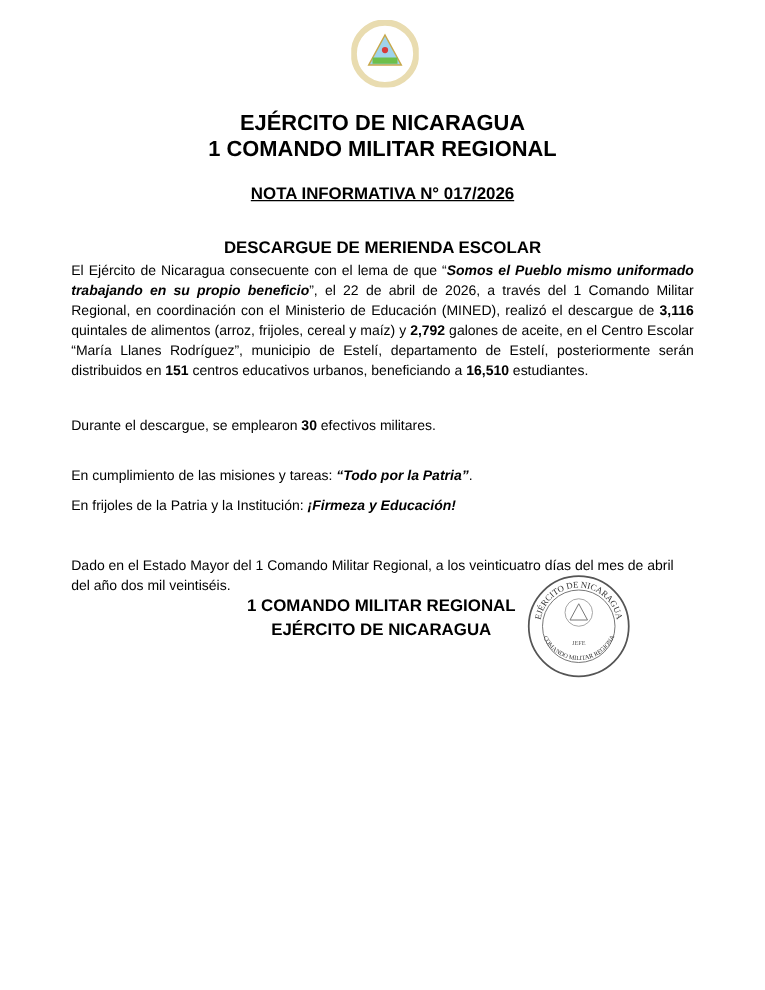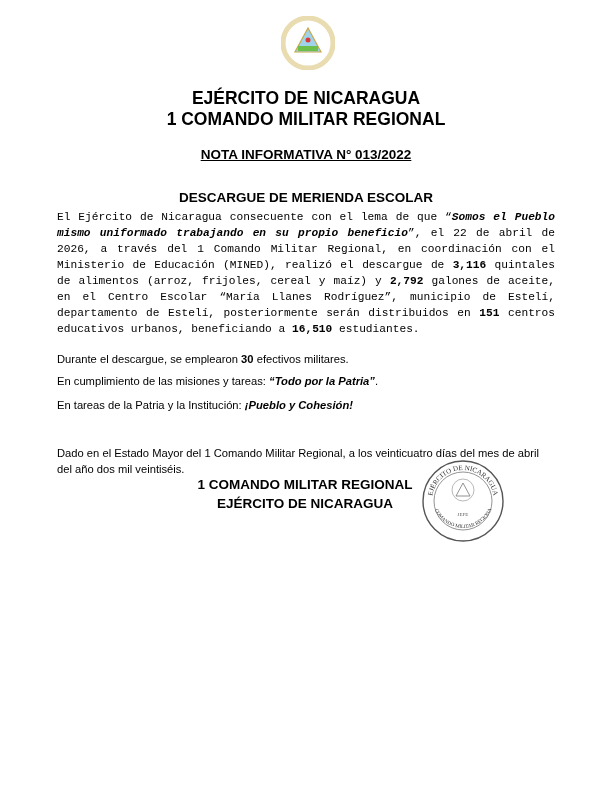--- a/index.html
+++ b/index.html
@@ -19,37 +19,37 @@
 <svg class="emblem" viewBox="0 0 54 54">
   <circle cx="27" cy="27" r="25" fill="none" stroke="#e9dcb0" stroke-width="5"></circle>
   <polygon points="27,12 40,36 14,36" fill="#9fd3ec" stroke="#c8a84a" stroke-width="1.2"></polygon>
   <rect x="17" y="30" width="20" height="5" fill="#6cbf4a"></rect>
   <circle cx="27" cy="24" r="2.5" fill="#d83a3a"></circle>
 </svg>
 
 <div class="h1" style="top:88px;">EJÉRCITO DE NICARAGUA</div>
 <div class="h1" style="top:109px;">1 COMANDO MILITAR REGIONAL</div>
 
-<div class="h2" style="top:147px;text-decoration:underline;">NOTA INFORMATIVA N° 013/2022</div>
+<div class="h2" style="top:147px;text-decoration:underline;">NOTA INFORMATIVA N° 017/2026</div>
 <div class="h2" style="top:190px;">DESCARGUE DE MERIENDA ESCOLAR</div>
 
-<div class="body" style="top:209px;font-family:Liberation Mono, monospace;">
+<div class="body" style="top:209px;">
   <span>El Ejército de Nicaragua consecuente con el lema de que “</span><b><i>Somos el Pueblo mismo uniformado trabajando en su propio beneficio</i></b><span>”, el 22 de abril de 2026, a través del 1 Comando Militar Regional, en coordinación con el Ministerio de Educación (MINED), realizó el descargue de </span><b>3,116</b><span> quintales de alimentos (arroz, frijoles, cereal y maíz) y </span><b>2,792</b><span> galones de aceite, en el Centro Escolar “María Llanes Rodríguez”, municipio de Estelí, departamento de Estelí, posteriormente serán distribuidos en </span><b>151</b><span> centros educativos urbanos, beneficiando a </span><b>16,510</b><span> estudiantes.</span>
 </div>
 
-<div class="para" style="top:351px;">
+<div class="para" style="top:333px;">
   <span>Durante el descargue, se emplearon </span><b>30</b><span> efectivos militares.</span>
 </div>
 
 <div class="para" style="top:373px;">
   <span>En cumplimiento de las misiones y tareas: </span><b><i>“Todo por la Patria”</i></b><span>.</span>
 </div>
 
 <div class="para" style="top:397px;">
-  <span>En tareas de la Patria y la Institución: </span><b><i>¡Pueblo y Cohesión!</i></b>
+  <span>En frijoles de la Patria y la Institución: </span><b><i>¡Firmeza y Educación!</i></b>
 </div>
 
 <div class="body" style="top:429px;text-align:left;margin-top:16px;">Dado en el Estado Mayor del 1 Comando Militar Regional, a los veinticuatro días del mes de abril del año dos mil veintiséis.</div>
 
 <div class="sig" style="top:476px;">1 COMANDO MILITAR REGIONAL</div>
 <div class="sig" style="top:495px;">EJÉRCITO DE NICARAGUA</div>
 
 <svg class="seal" viewBox="0 0 86 86">
   <circle cx="43" cy="43" r="40" fill="none" stroke="#555" stroke-width="1.4"></circle>
   <circle cx="43" cy="43" r="29" fill="none" stroke="#777" stroke-width="0.8"></circle>

